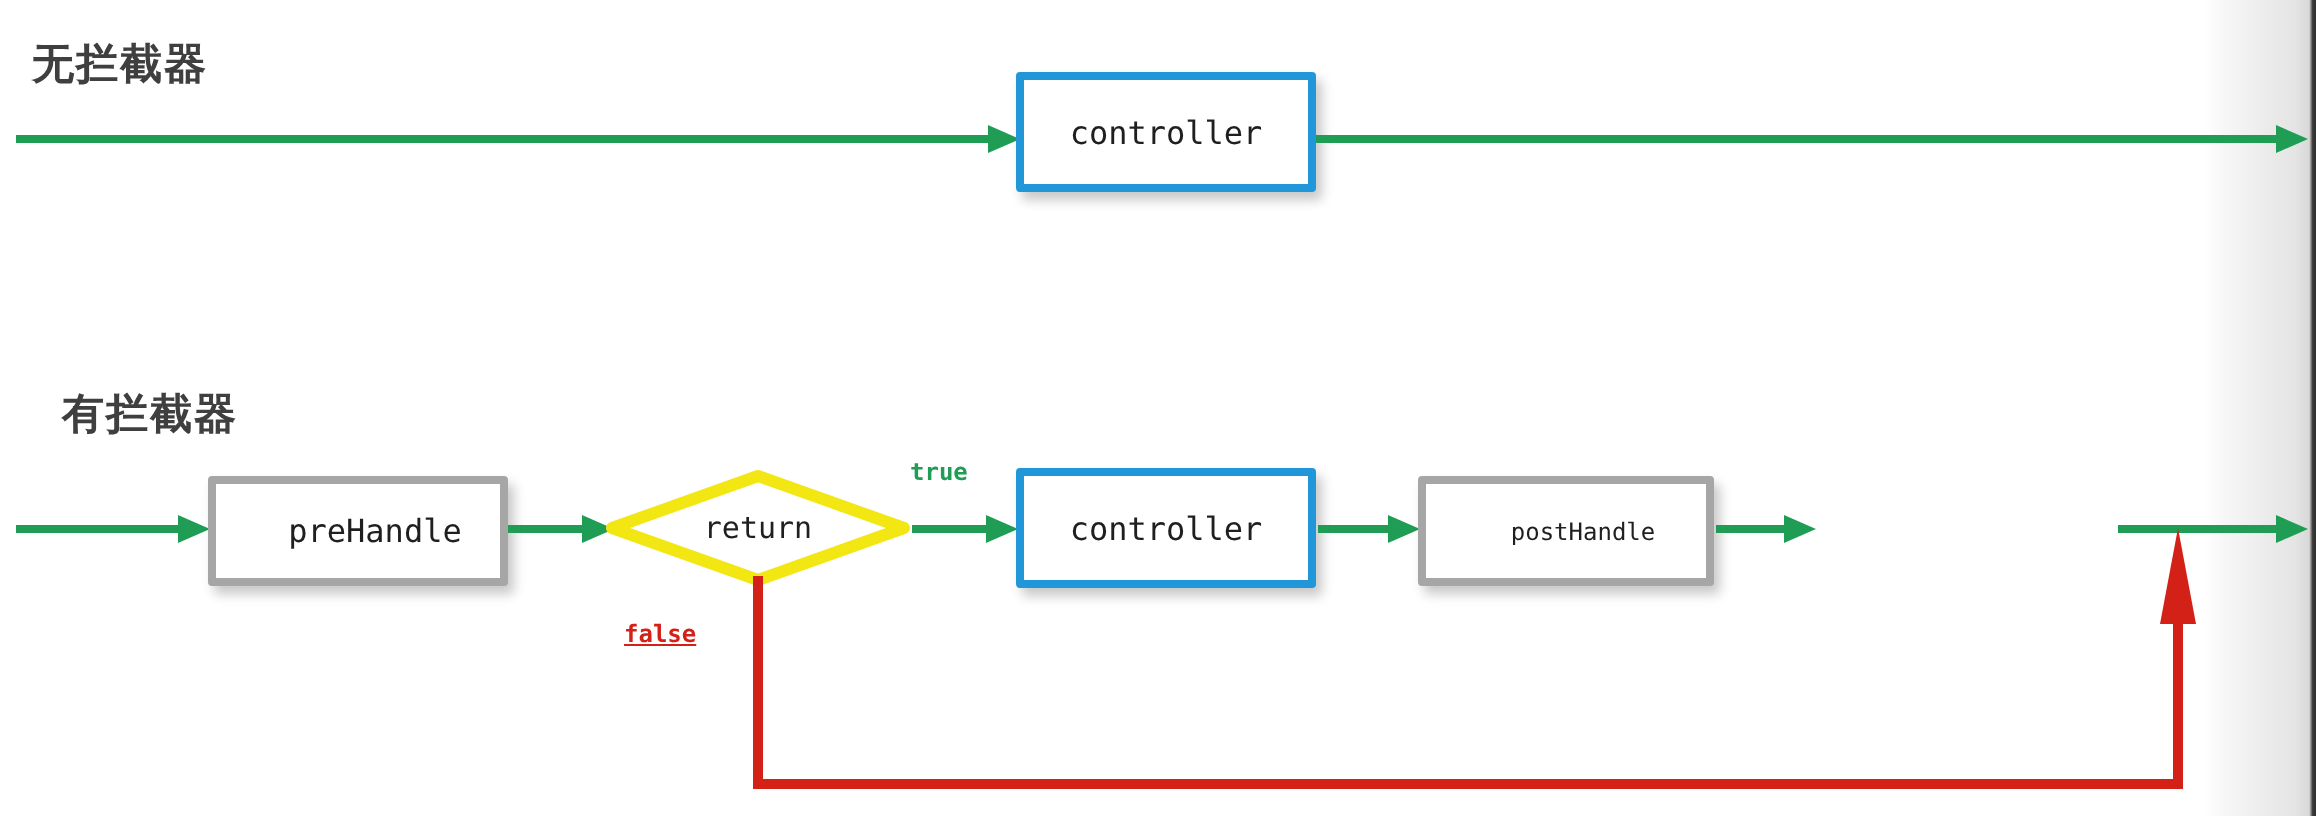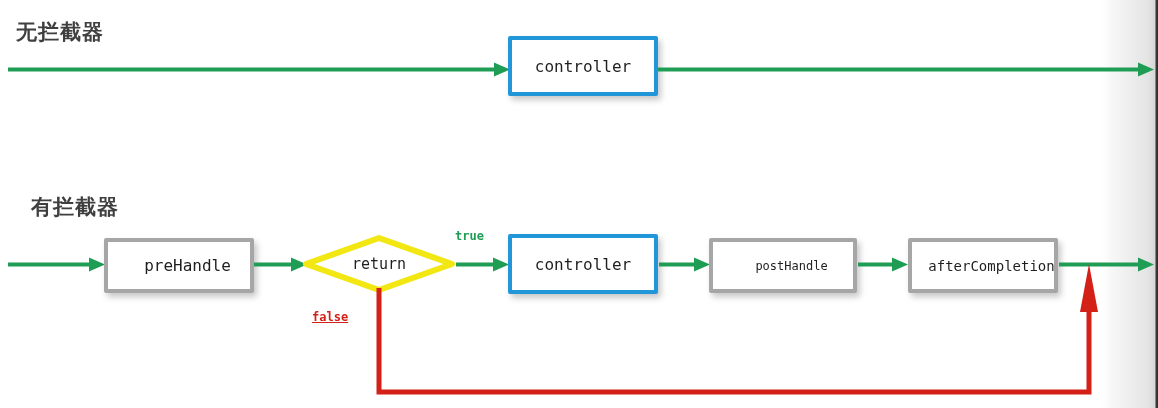--- a/index.html
+++ b/index.html
@@ -179,23 +179,20 @@
     <span>postHandle</span>
   </div>
 
   <div class="conn" style="left:858px; top:255px;">
     <svg width="54" height="20" viewBox="0 0 54 20">
       <line x1="0" y1="9.5" x2="35" y2="9.5" stroke="#1f9d55" stroke-width="4"></line>
       <polygon points="34,2.5 50,9.5 34,16.5" fill="#1f9d55"></polygon>
     </svg>
   </div>
 
-  <div class="node gray" style="left:908px; top:238px; width:150px; height:55px; font-size:14px;">
-    <span>afterCompletion</span>
-  </div>
 
   <div class="conn" style="left:1059px; top:255px;">
     <svg width="99" height="20" viewBox="0 0 99 20">
       <line x1="0" y1="9.5" x2="80" y2="9.5" stroke="#1f9d55" stroke-width="4"></line>
       <polygon points="79,2.5 95,9.5 79,16.5" fill="#1f9d55"></polygon>
     </svg>
   </div>
 
   <div class="edge-label" style="left:312px; top:310px; color:#d32118;text-decoration:underline;">false</div>
 

